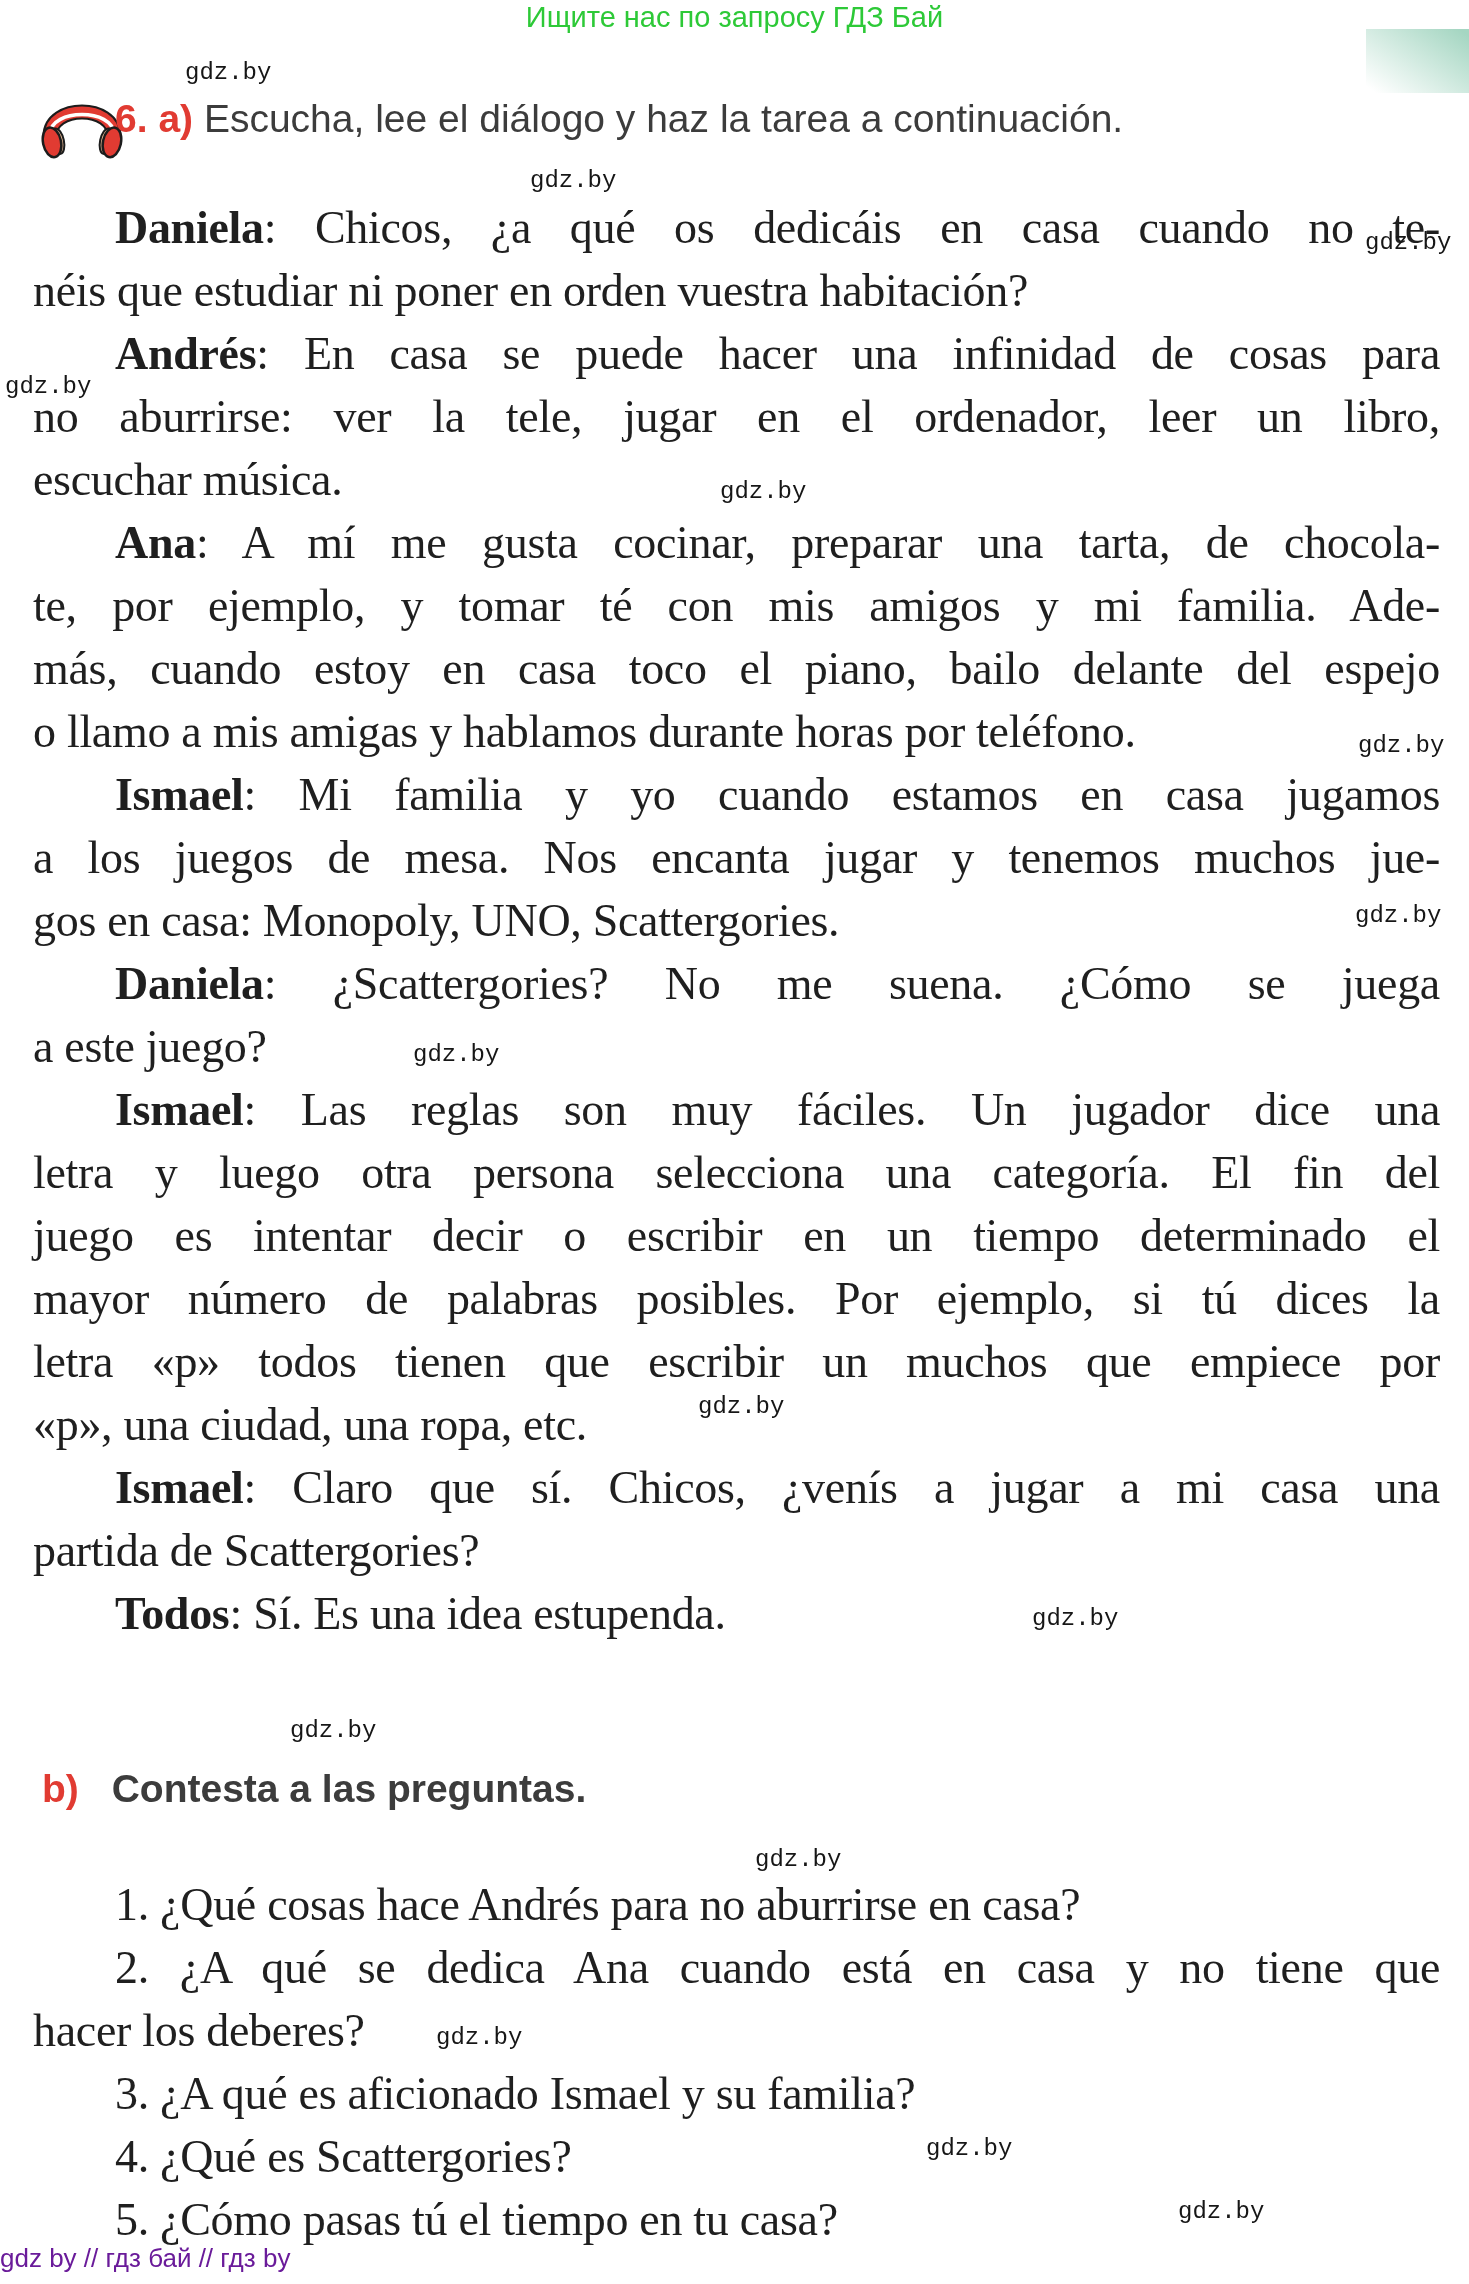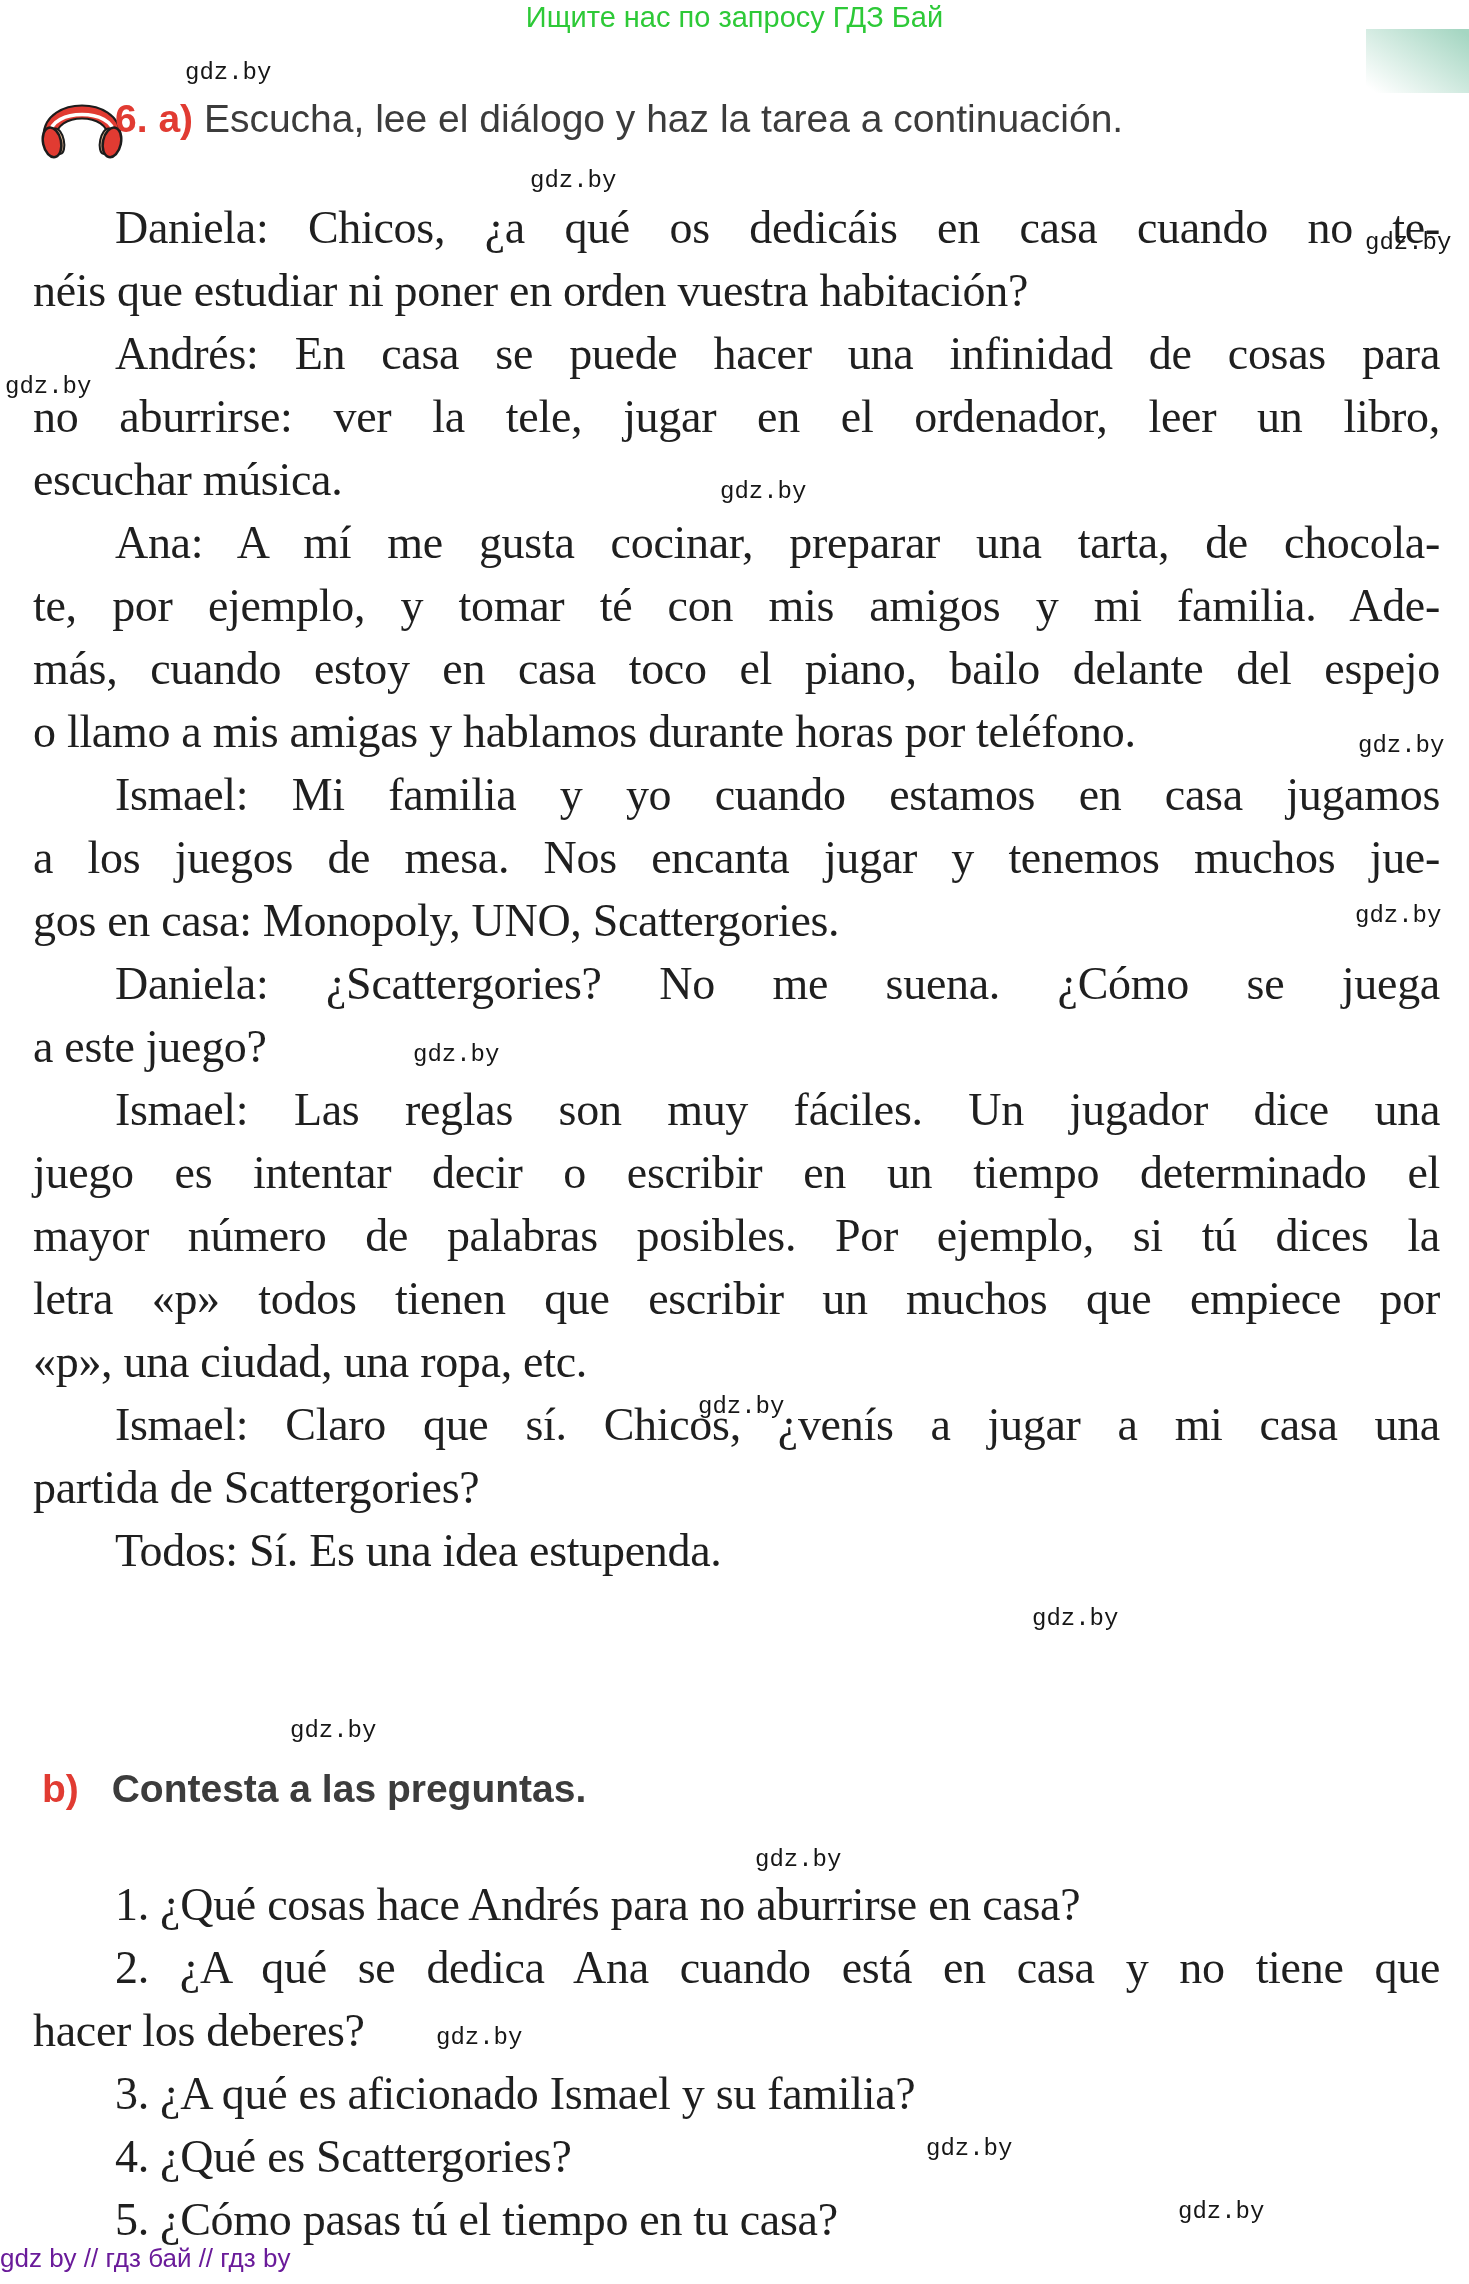--- a/index.html
+++ b/index.html
@@ -67,21 +67,21 @@
   }
   #dialogue{top:196px;}
   #questions{top:1873px;}
   .tline{white-space:nowrap;}
   .tline.fill{
     white-space:normal;
     text-align:justify;
     text-align-last:justify;
   }
   .tline.first{padding-left:82px;}
-  .tline b{font-weight:normal;}
+  .tline b{font-weight:bold;}
 </style>
 </head>
 <body>
 
 <div id="page">
 
   <div class="banner-top">Ищите нас по запросу ГДЗ Бай</div>
 
   <div class="teal-box"></div>
 
@@ -114,20 +114,21 @@
       <div class="tline first fill"><b>Ana</b>: A mí me gusta cocinar, preparar una tarta, de chocola-</div>
       <div class="tline fill">te, por ejemplo, y tomar té con mis amigos y mi familia. Ade-</div>
       <div class="tline fill">más, cuando estoy en casa toco el piano, bailo delante del espejo</div>
       <div class="tline">o llamo a mis amigas y hablamos durante horas por teléfono.</div>
       <div class="tline first fill"><b>Ismael</b>: Mi familia y yo cuando estamos en casa jugamos</div>
       <div class="tline fill">a los juegos de mesa. Nos encanta jugar y tenemos muchos jue-</div>
       <div class="tline">gos en casa: Monopoly, UNO, Scattergories.</div>
       <div class="tline first fill"><b>Daniela</b>: ¿Scattergories? No me suena. ¿Cómo se juega</div>
       <div class="tline">a este juego?</div>
       <div class="tline first fill"><b>Ismael</b>: Las reglas son muy fáciles. Un jugador dice una</div>
+      <div class="tline fill">letra y luego otra persona selecciona una categoría. El fin del</div>
       <div class="tline fill">juego es intentar decir o escribir en un tiempo determinado el</div>
       <div class="tline fill">mayor número de palabras posibles. Por ejemplo, si tú dices la</div>
       <div class="tline fill">letra «p» todos tienen que escribir un muchos que empiece por</div>
       <div class="tline">«p», una ciudad, una ropa, etc.</div>
       <div class="tline first fill"><b>Ismael</b>: Claro que sí. Chicos, ¿venís a jugar a mi casa una</div>
       <div class="tline">partida de Scattergories?</div>
       <div class="tline first"><b>Todos</b>: Sí. Es una idea estupenda.</div>
     </div>
 
   <div class="heading-b">

